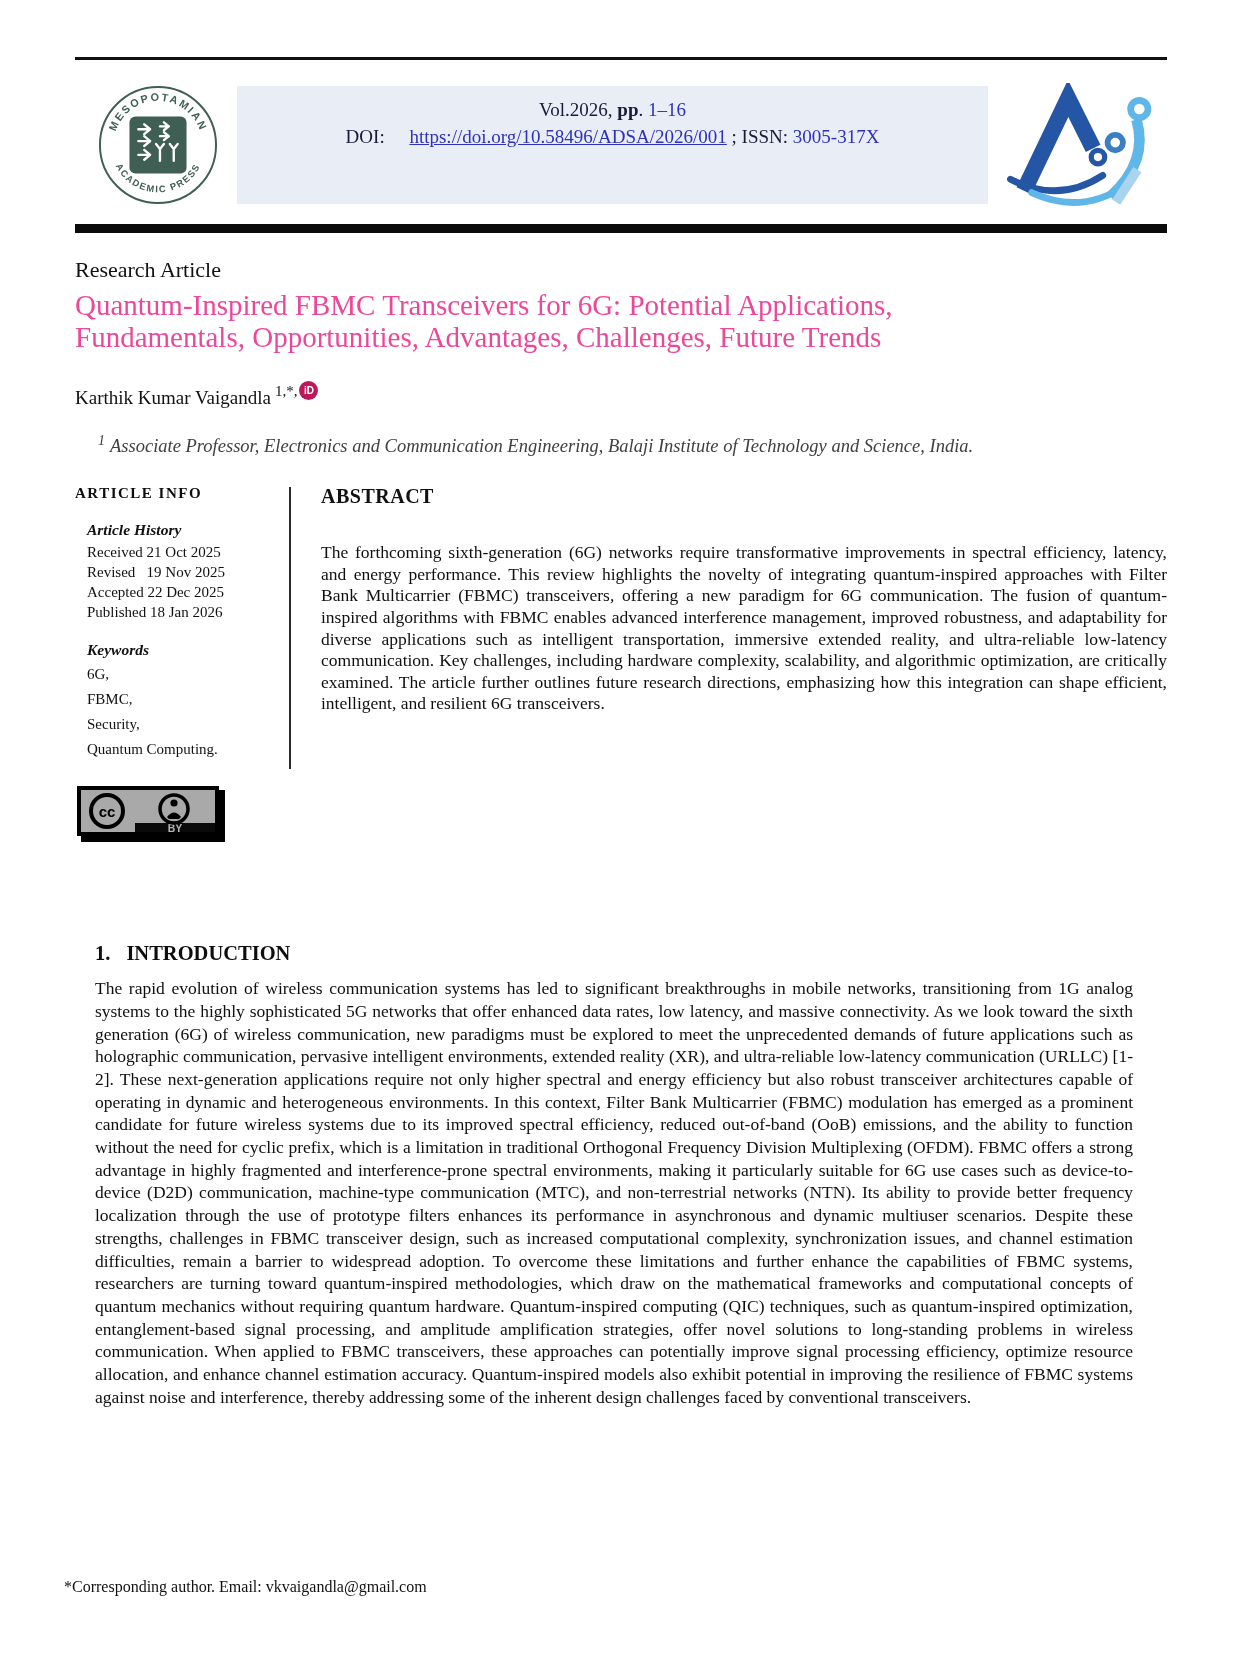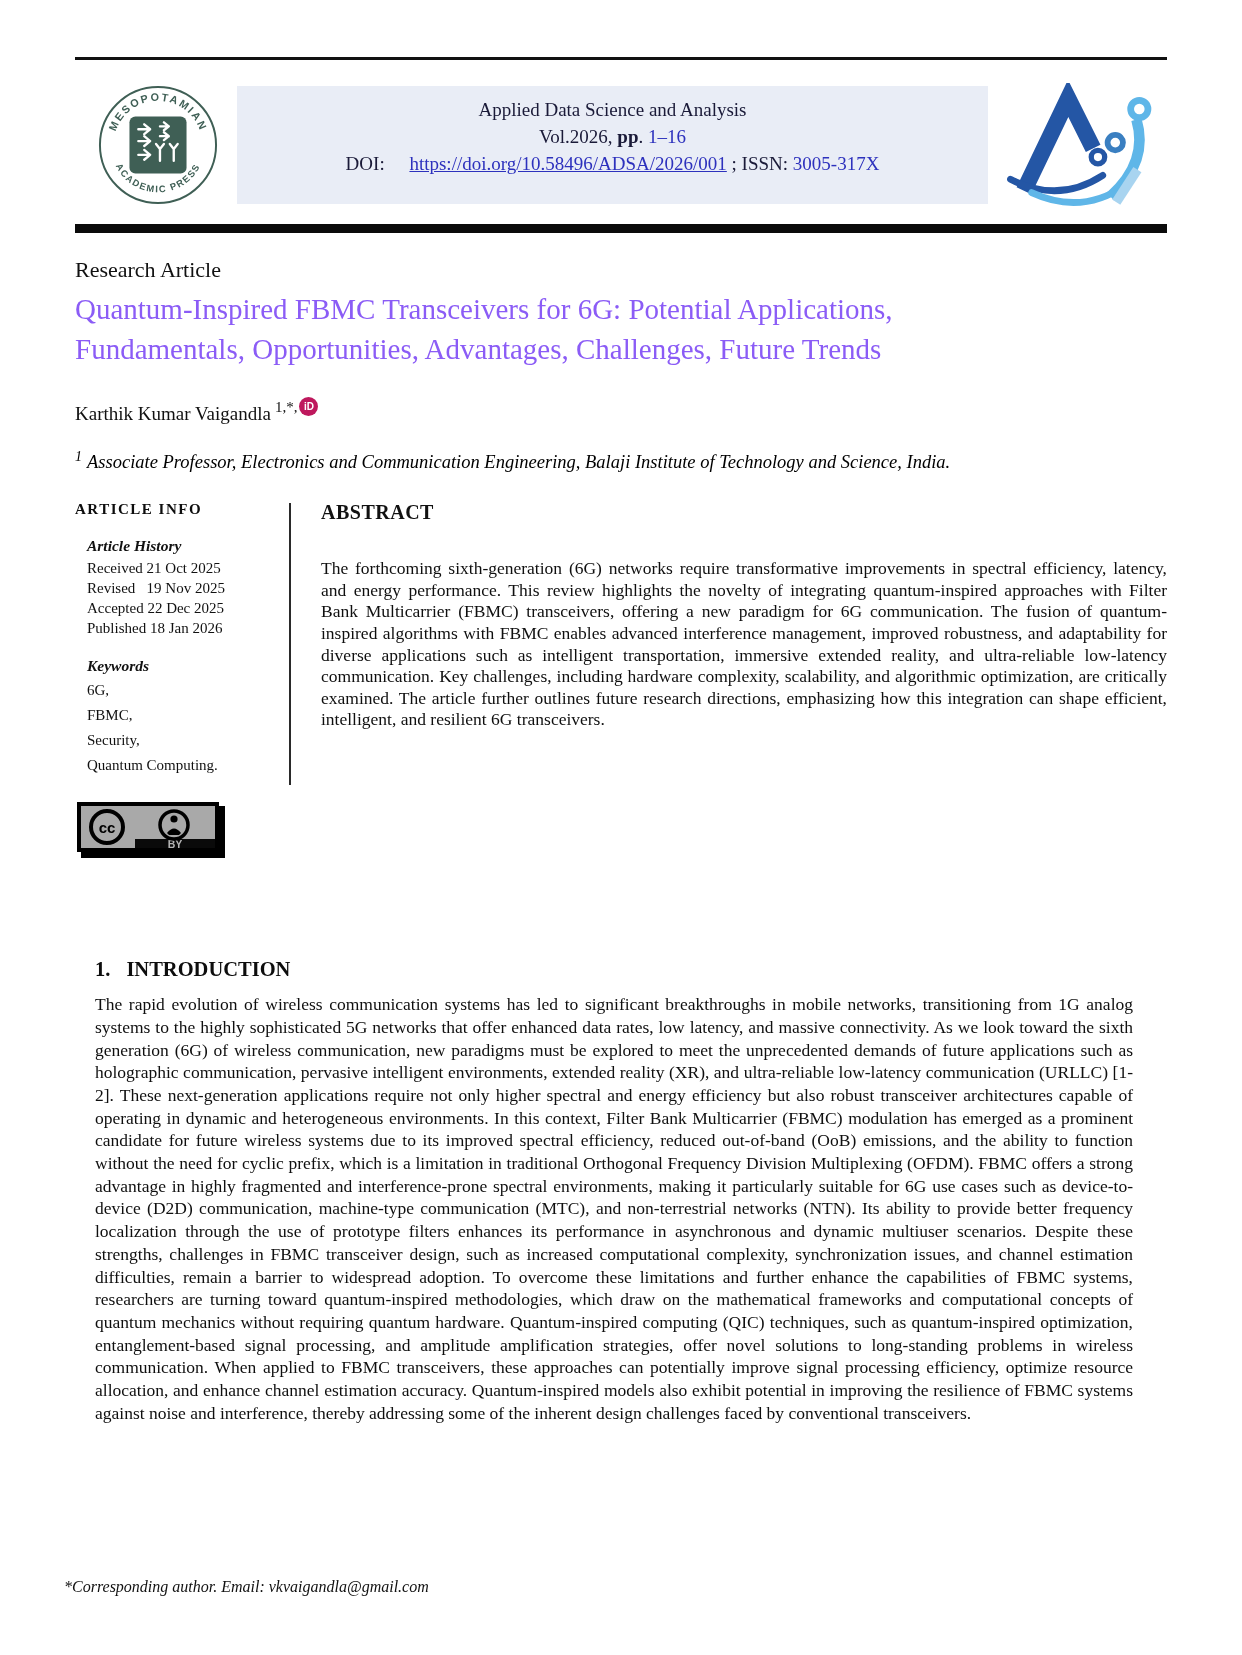--- a/index.html
+++ b/index.html
@@ -64,22 +64,22 @@
     background: #0b0b0b;
   }
   .research-article {
     margin-top: 24px;
     font-size: 22px;
     color: #111;
   }
   .paper-title {
     margin-top: 6px;
     font-size: 29px;
-    line-height: 40px;
-    color: #8b5cf6;
+    line-height: 32px;
+    color: #ec4899;
     max-width: 955px;
   }
   .author-row {
     margin-top: 34px;
     font-size: 19px;
     display: flex;
     align-items: flex-start;
   }
   .author-sup { font-size: 15px; vertical-align: super; position: relative; top: -4px; margin-left: 4px; }
   .orcid {
@@ -95,21 +95,22 @@
     font-family: "Liberation Sans", sans-serif;
     margin-left: 2px;
     position: relative;
     top: -6px;
     cursor: pointer;
   }
   .affiliation {
     margin-top: 24px;
     font-style: italic;
     font-size: 18.5px;
-    color: #000000;
+    color: #404040;
+    margin-left: 23px;
   }
   .affil-sup { font-size: 14px; vertical-align: super; font-style: italic; margin-right: 5px; }
   .info-abstract {
     display: flex;
     align-items: flex-start;
     margin-top: 28px;
   }
   .info-col { width: 196px; flex: 0 0 auto; }
   .info-heading {
     font-weight: bold;
@@ -145,21 +146,20 @@
     margin-top: 12px;
     font-size: 17.5px;
     line-height: 22.7px;
     text-align: justify;
     color: #0f0f0f;
   }
   .footnote {
     position: absolute;
     left: 64px;
     top: 1578px;
-    font-style: italic;
     font-size: 16px;
     color: #111;
   }
 </style>
 </head>
 <body>
 
 <div class="page">
 
   <div class="rule-top"></div>
@@ -184,21 +184,20 @@
         <path d="M42 58 h12 M54 58 l-6 -5 M54 58 l-6 5"></path>
         <path d="M64 43 h9 M73 43 l-5 -4 M73 43 l-5 4"></path>
         <path d="M64 53 h9 M73 53 l-5 -4 M73 53 l-5 4"></path>
         <path d="M42 72 h12 M54 72 l-6 -5 M54 72 l-6 5"></path>
         <path d="M64 66 v12 M64 66 l-4 -5 M64 66 l4 -5"></path>
         <path d="M78 66 v12 M78 66 l-4 -5 M78 66 l4 -5"></path>
       </g>
     </svg>
 
     <div class="journal-box">
-      <div><span>Applied Data Science and Analysis</span></div>
       <div>
         <span>Vol.2026, </span><b>pp</b><span>. </span><span class="blue">1–16</span>
       </div>
       <div>
         <span>DOI: </span><span class="lnk">https://doi.org/10.58496/ADSA/2026/001</span><span> ; ISSN: </span><span class="blue">3005-317X</span>
       </div>
     </div>
 
     <svg class="adsa-logo" viewBox="0 0 170 130">
       <path d="M22 112 L68 16 L94 68" stroke="#2456a5" stroke-width="17" fill="none" stroke-linejoin="miter"></path>

